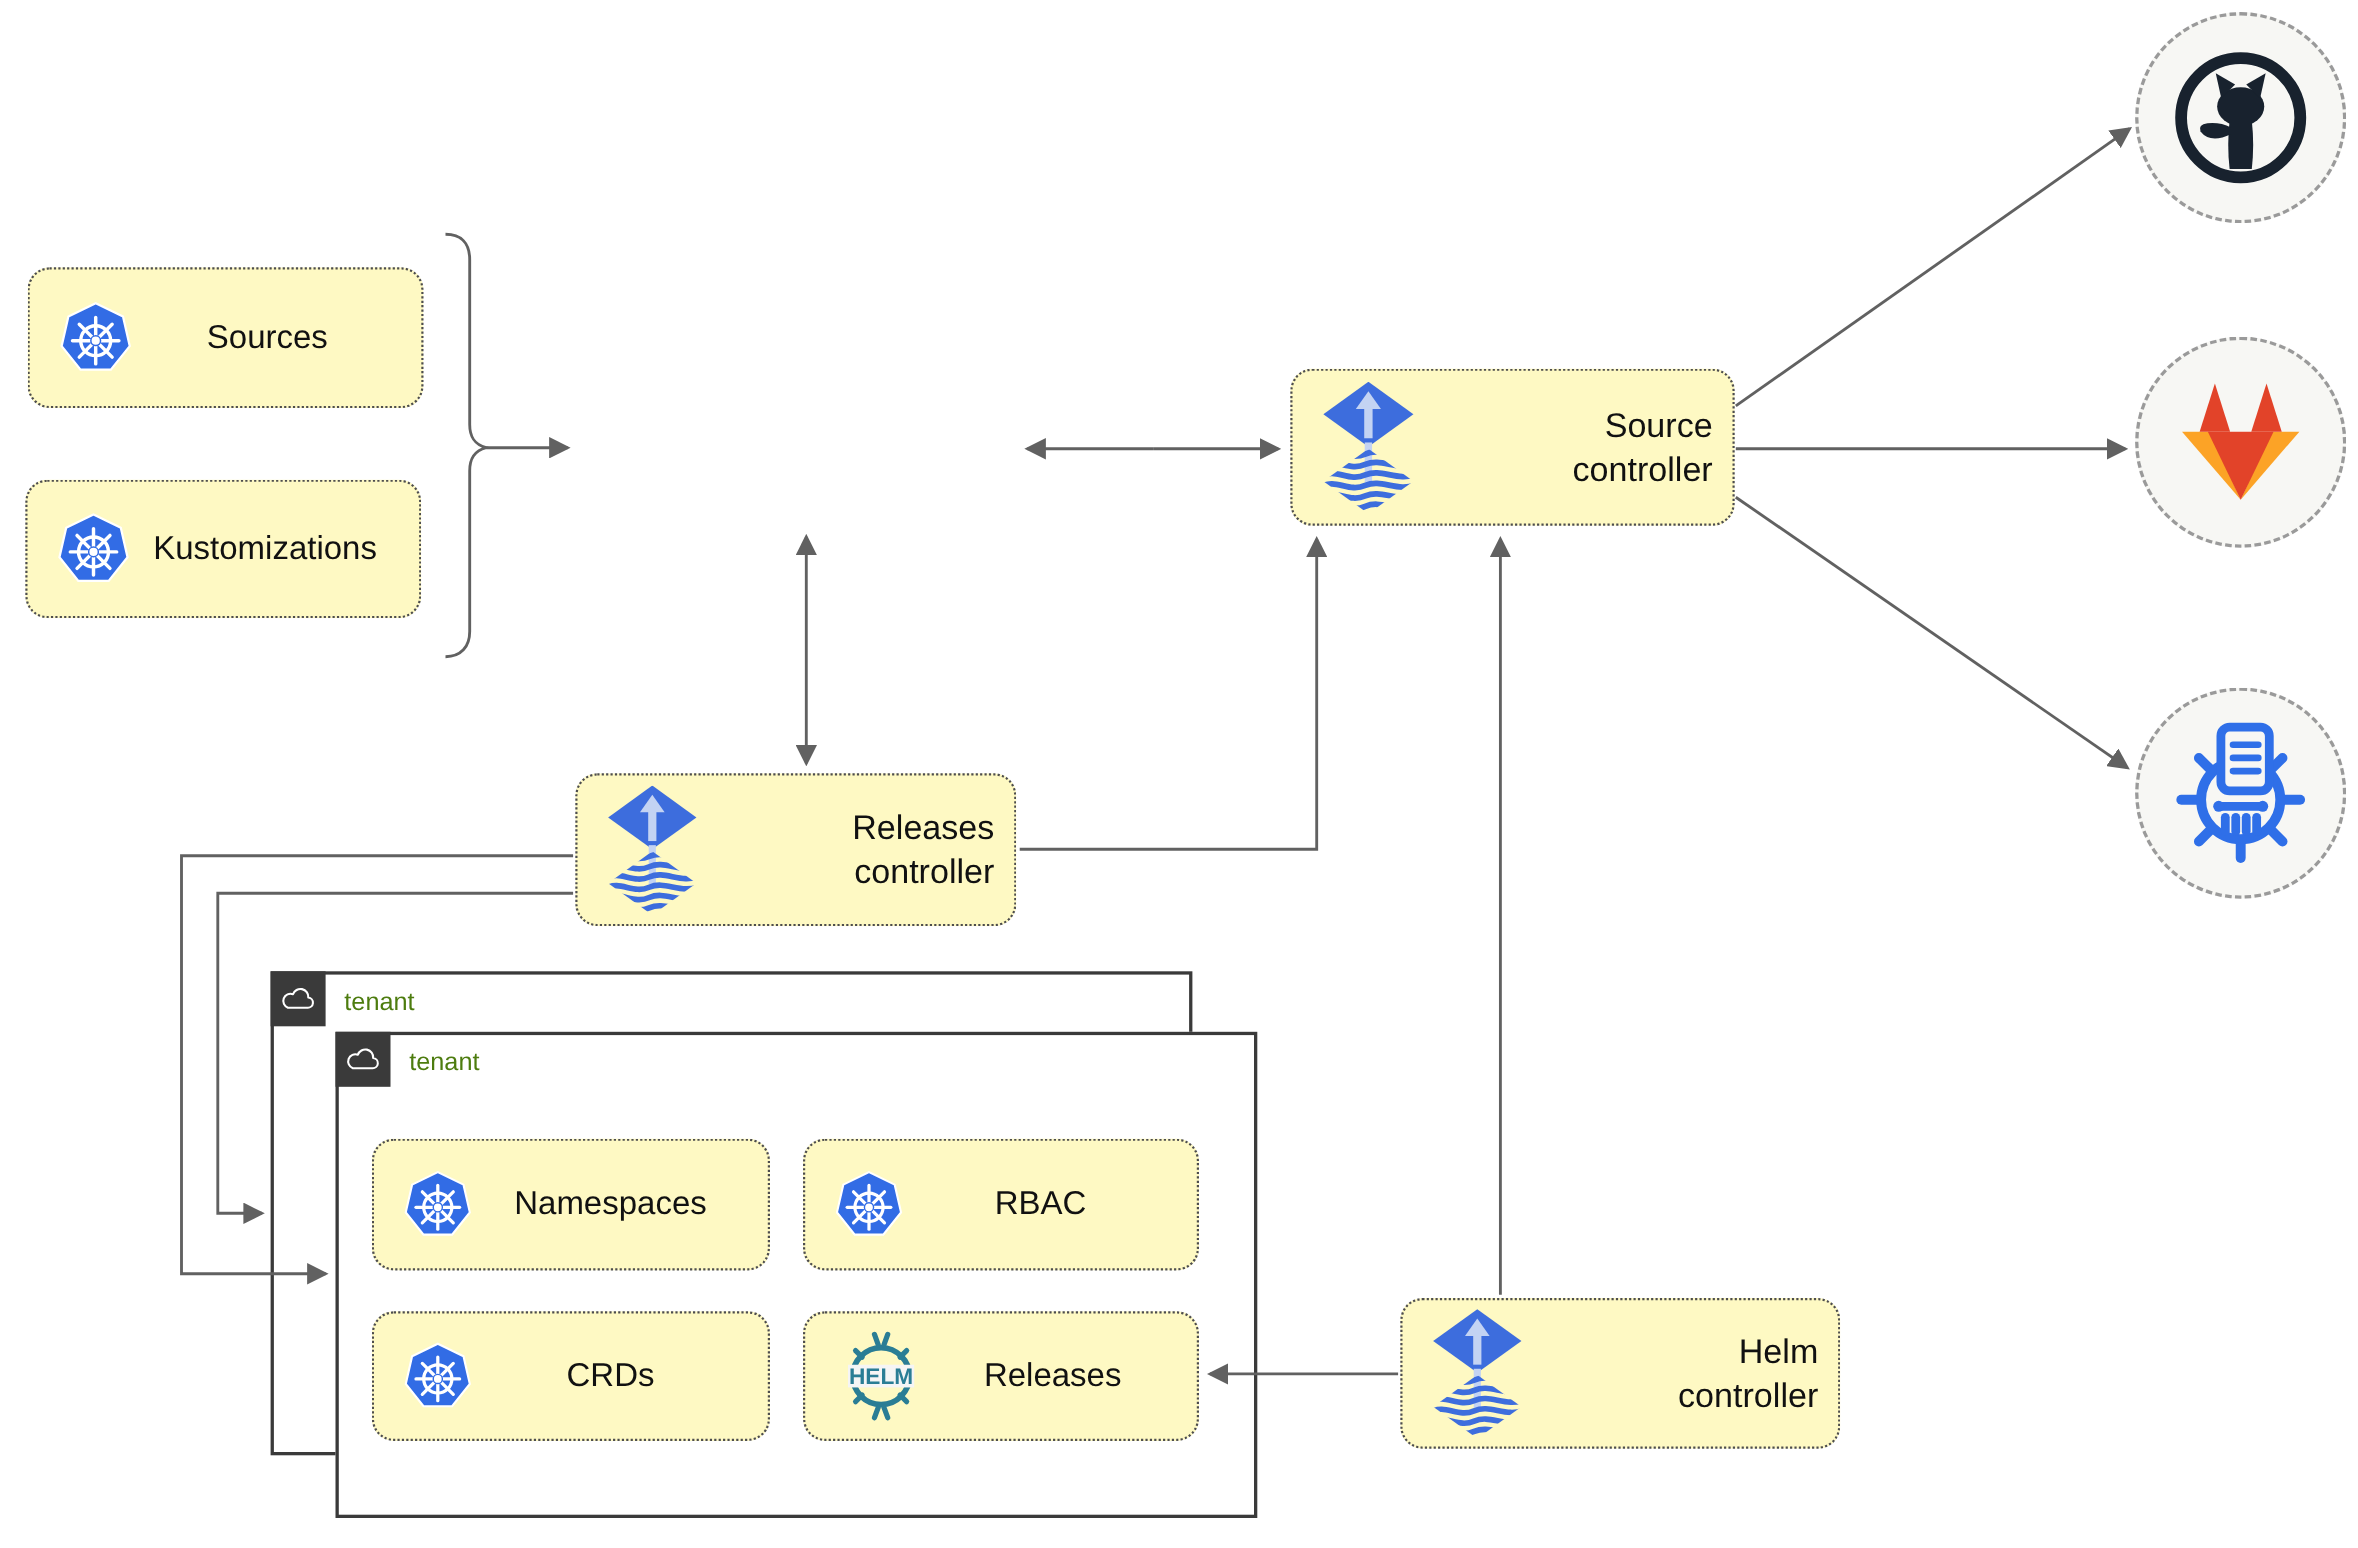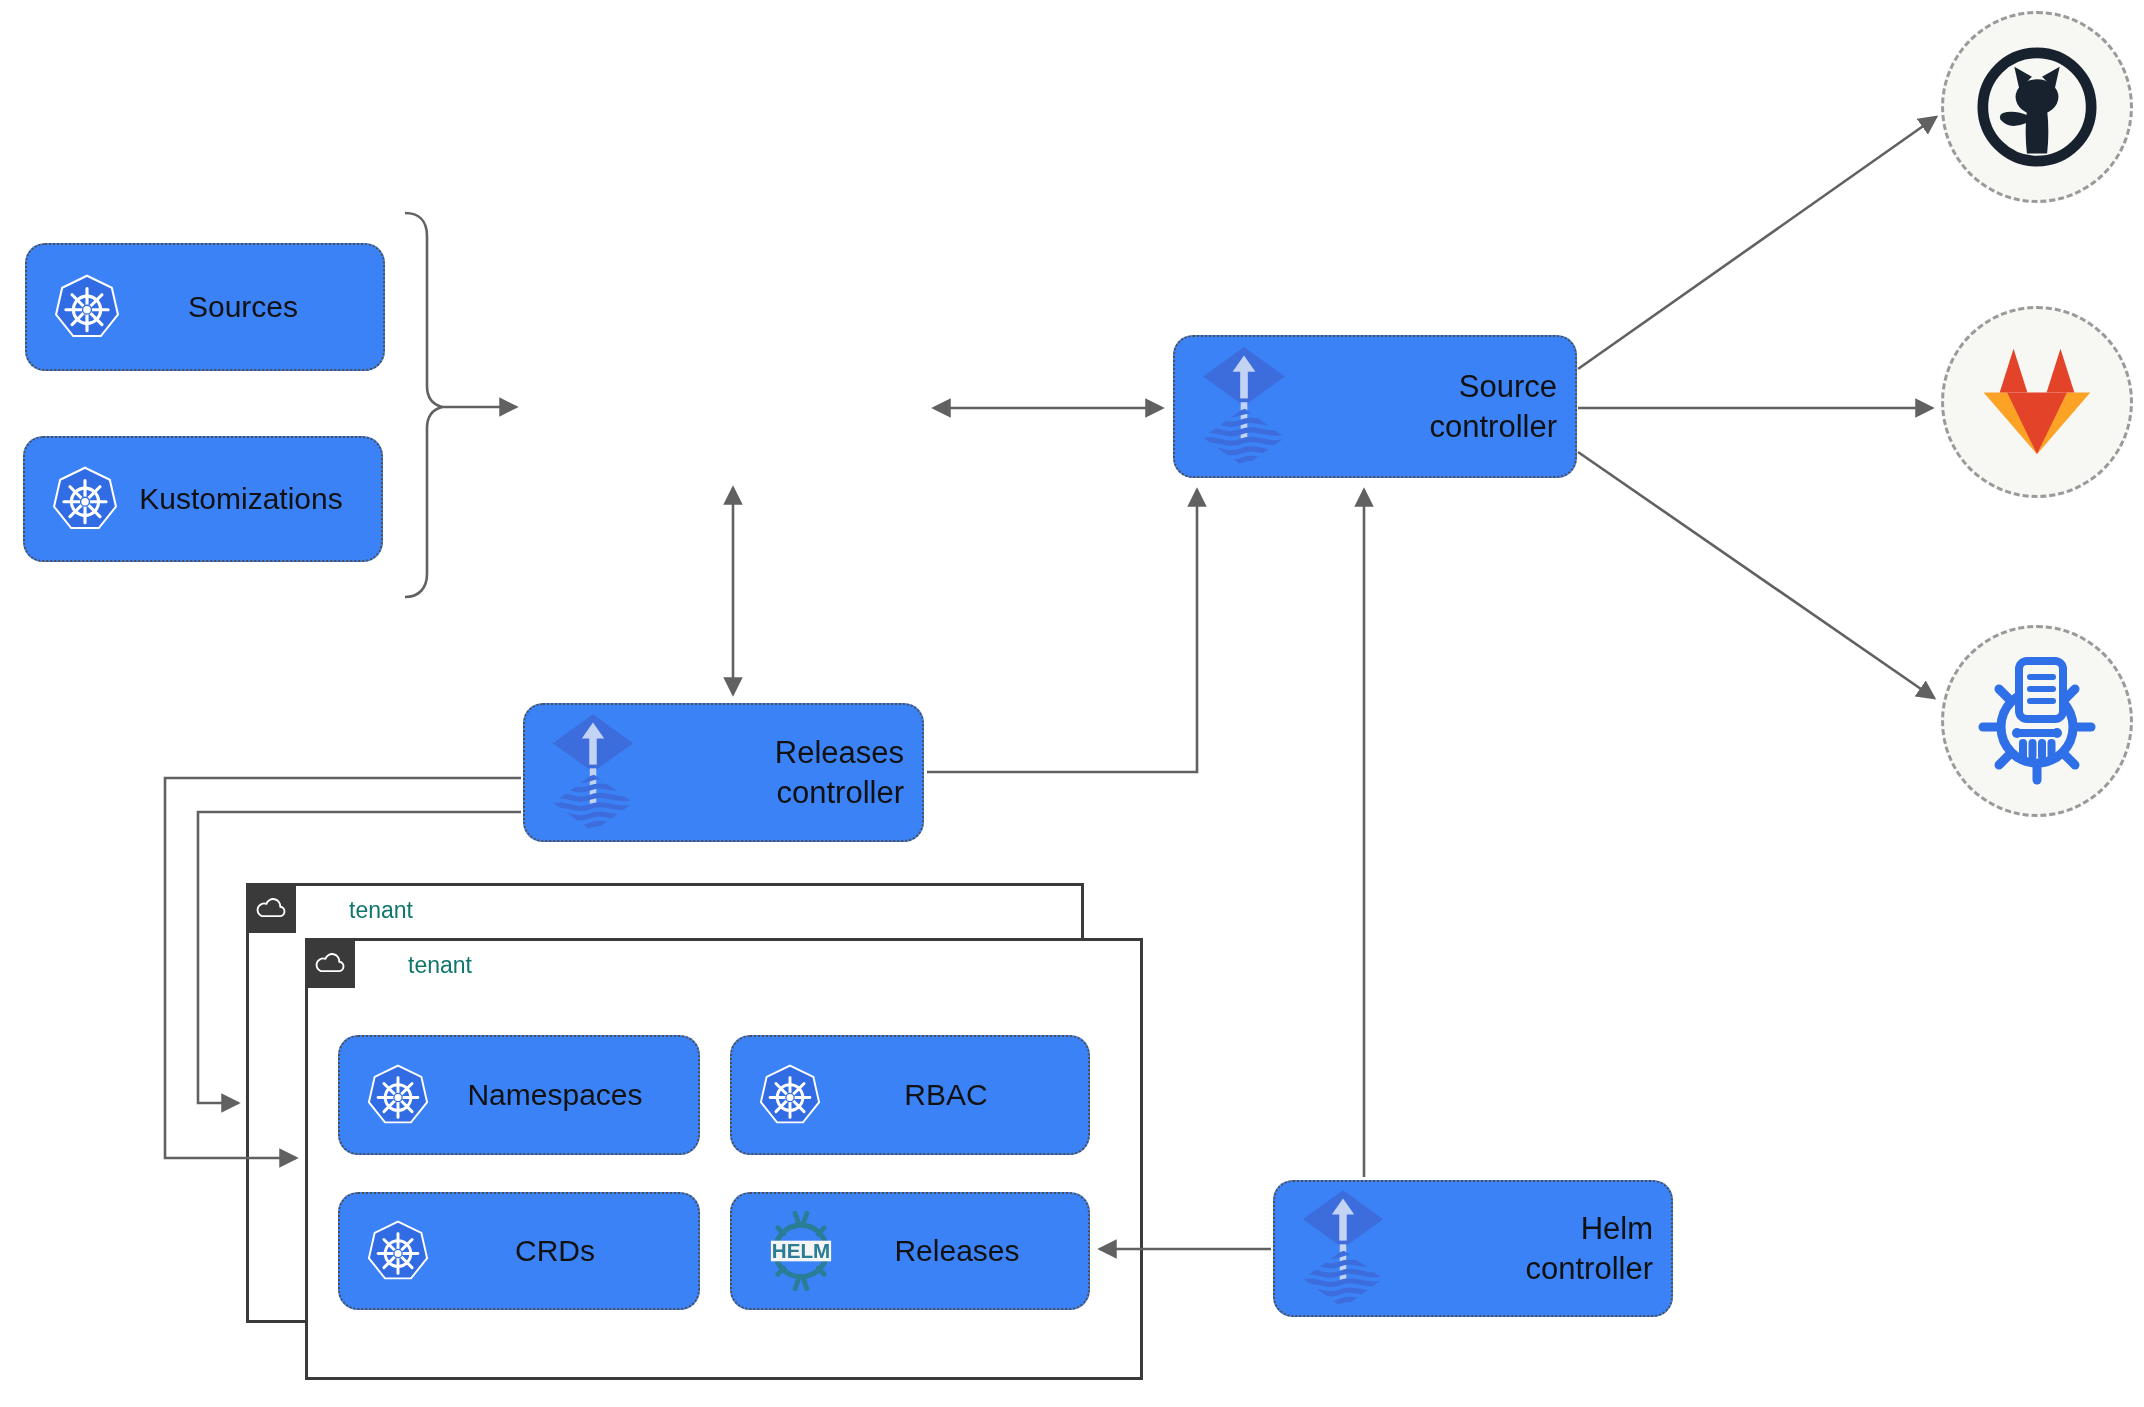--- a/index.html
+++ b/index.html
@@ -4,38 +4,38 @@
 <style>
   html,body{margin:0;padding:0;background:#ffffff;}
   #stage{
     position:relative;width:2144px;height:1407px;overflow:hidden;
     font-family:"Liberation Sans","DejaVu Sans",sans-serif;color:#111;
     background:#ffffff;
   }
   
   .node{
     position:absolute;display:flex;align-items:center;
-    background:#3b82f6;border:2px dotted #4d4d4d;border-radius:20px;
+    background:#fef9c3;border:2px dotted #4d4d4d;border-radius:20px;
     box-sizing:border-box;padding:0 18px 0 26px;
   }
   .nicon{flex:0 0 auto;display:flex;align-items:center;justify-content:center;}
   .nlabel{flex:1 1 auto;text-align:center;font-size:30px;line-height:1.2;}
   .nlabel.big{font-size:32px;}
   .twoline{flex:1 1 auto;text-align:right;font-size:31px;line-height:1.28;}
   
   .tenant{
     position:absolute;background:#ffffff;border:3px solid #3a3a3a;box-sizing:border-box;
   }
   .tenant .tab{
     position:absolute;left:-3px;top:-3px;width:50px;height:50px;background:#3a3a3a;
     display:flex;align-items:center;justify-content:center;
   }
   .tenant .tlabel{
     position:absolute;left:64px;top:0;height:48px;display:flex;align-items:center;
-    font-size:23px;color:#0f766e;margin-left:36px;
+    font-size:23px;color:#4d7c0f;
   }
   
   .provider{
     position:absolute;width:192px;height:192px;border-radius:50%;
     border:3px dashed #9a9a9a;background:#f7f7f4;box-sizing:border-box;
     display:flex;align-items:center;justify-content:center;
   }
   .wires{position:absolute;left:0;top:0;z-index:60;pointer-events:none;}
 </style>
 </head>

